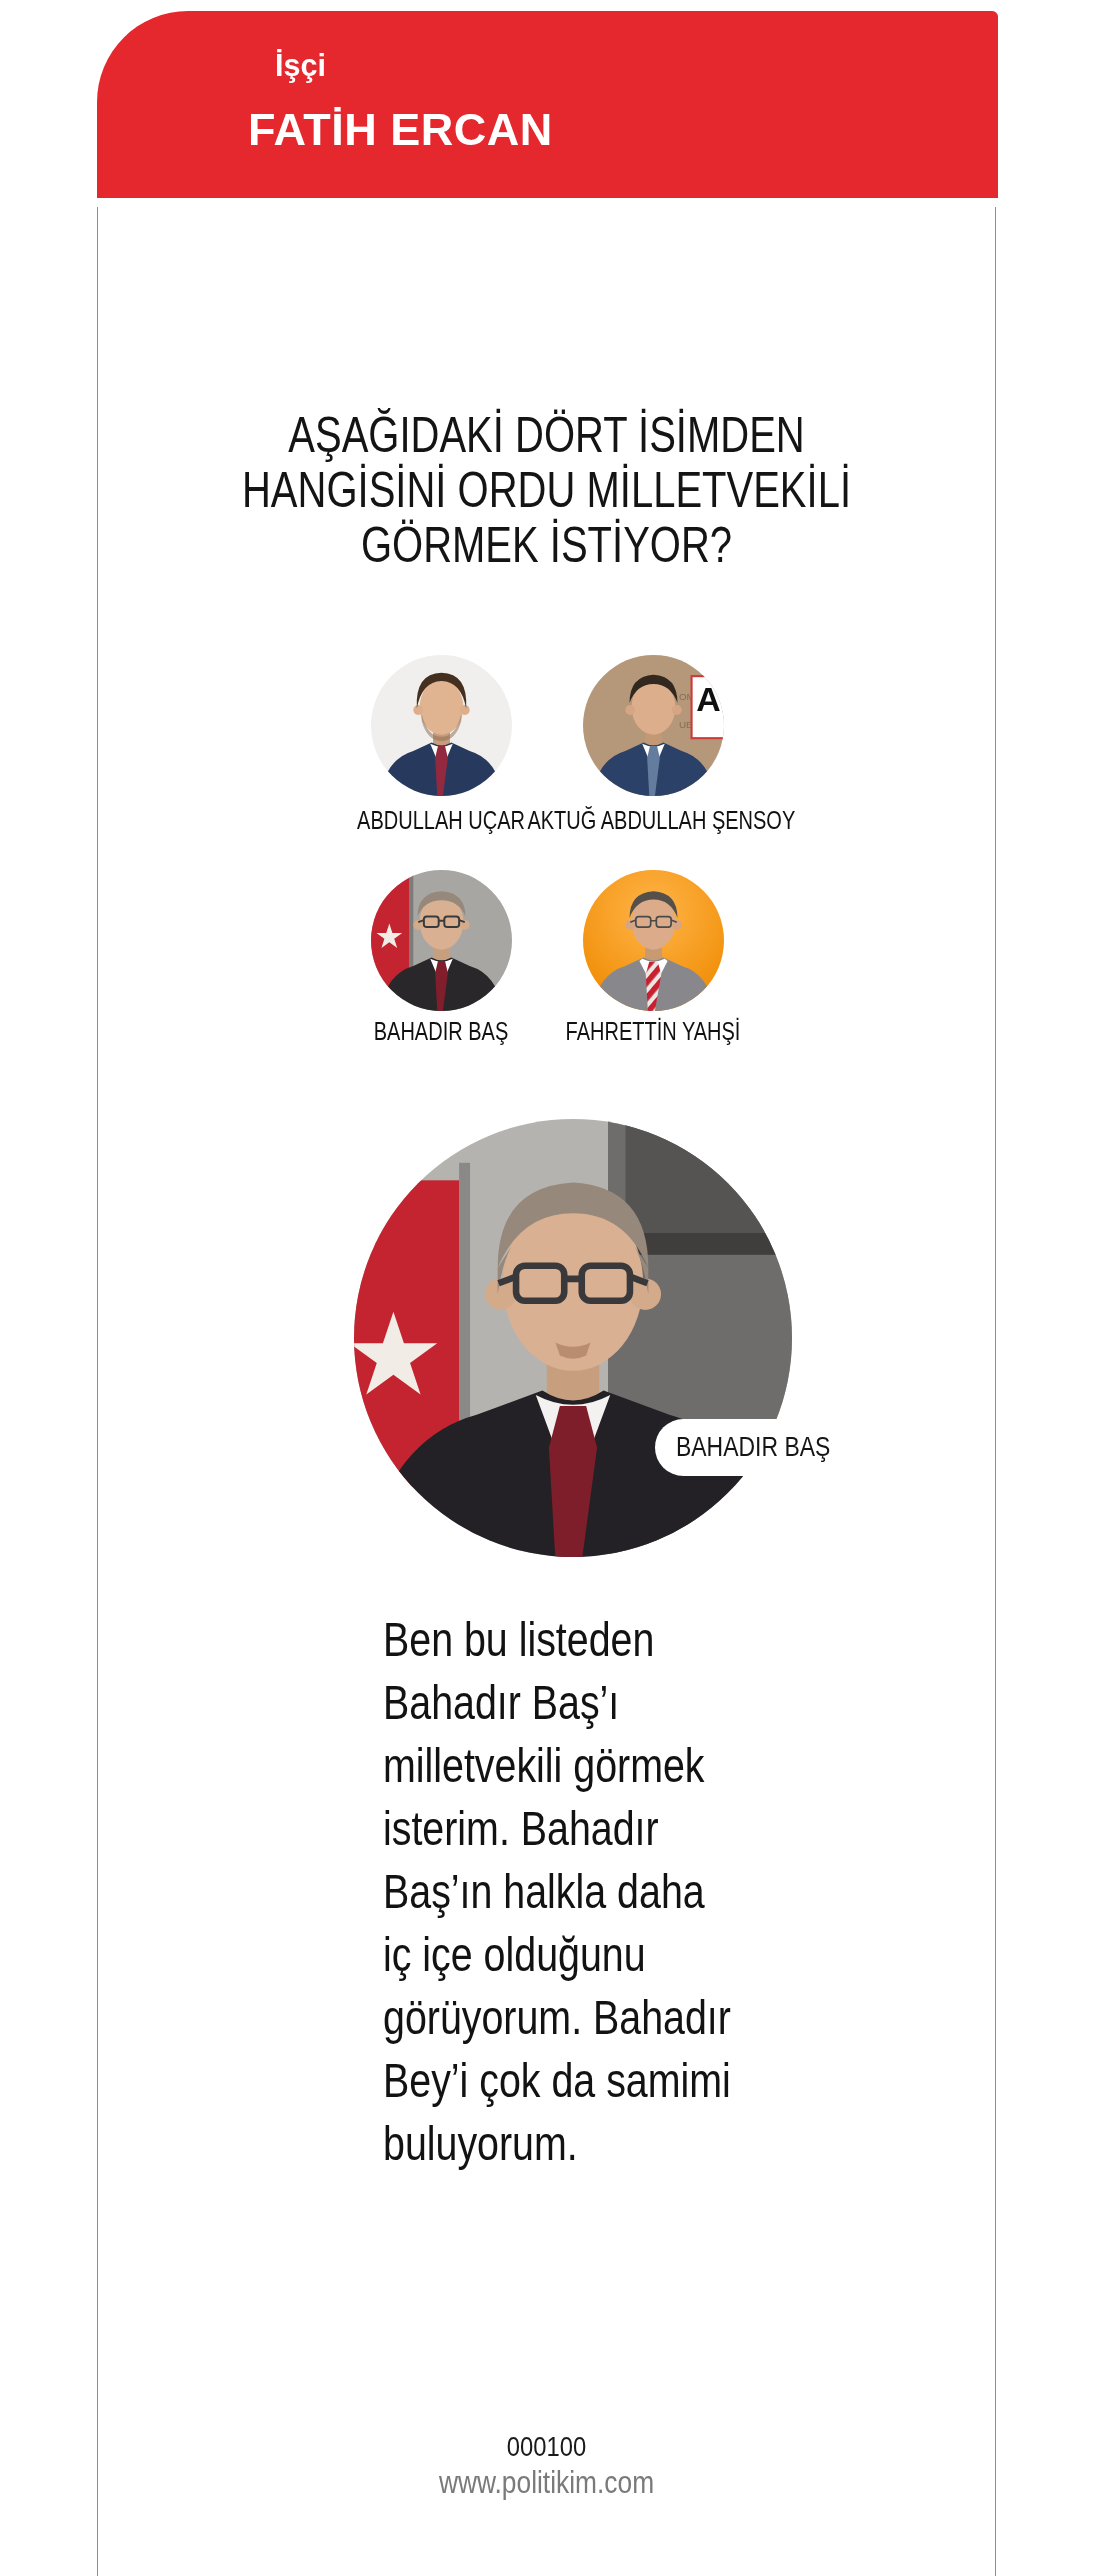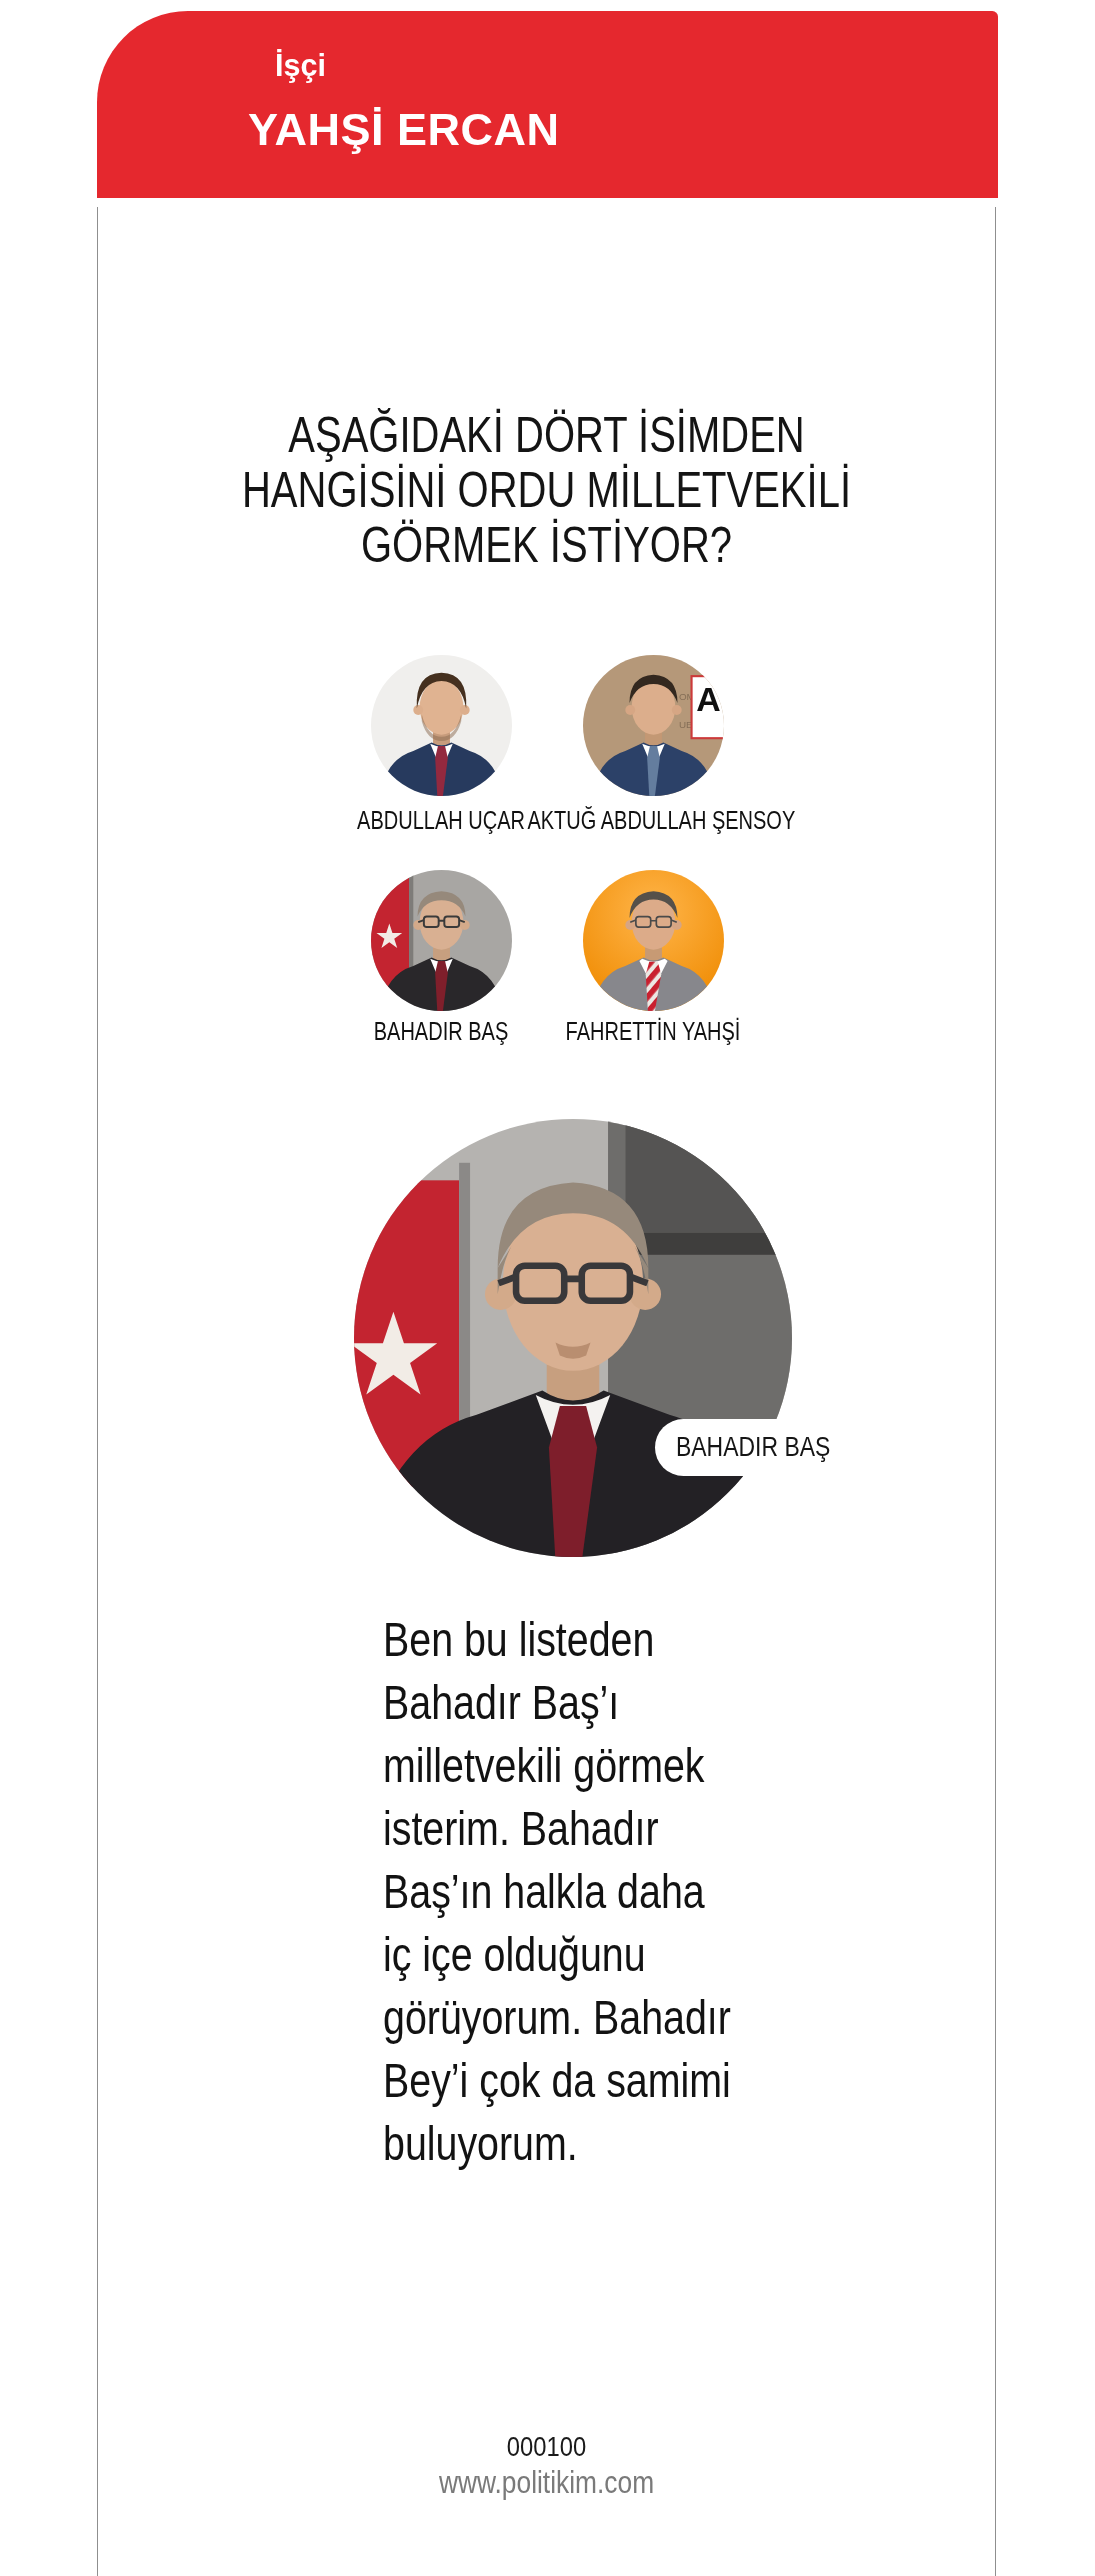--- a/index.html
+++ b/index.html
@@ -95,21 +95,21 @@
     transform:scaleX(0.85);transform-origin:50% 0;
   }
 </style>
 </head>
 <body>
 
 <div class="stage">
 
   <div class="header">
     <div class="kicker">İşçi</div>
-    <div class="person">YAHŞİ ERCAN</div>
+    <div class="person">FATİH ERCAN</div>
   </div>
 
   <div class="card"></div>
 
   <div class="question">
     <div>AŞAĞIDAKİ DÖRT İSİMDEN</div>
     <div>HANGİSİNİ ORDU MİLLETVEKİLİ</div>
     <div>GÖRMEK İSTİYOR?</div>
   </div>
 

